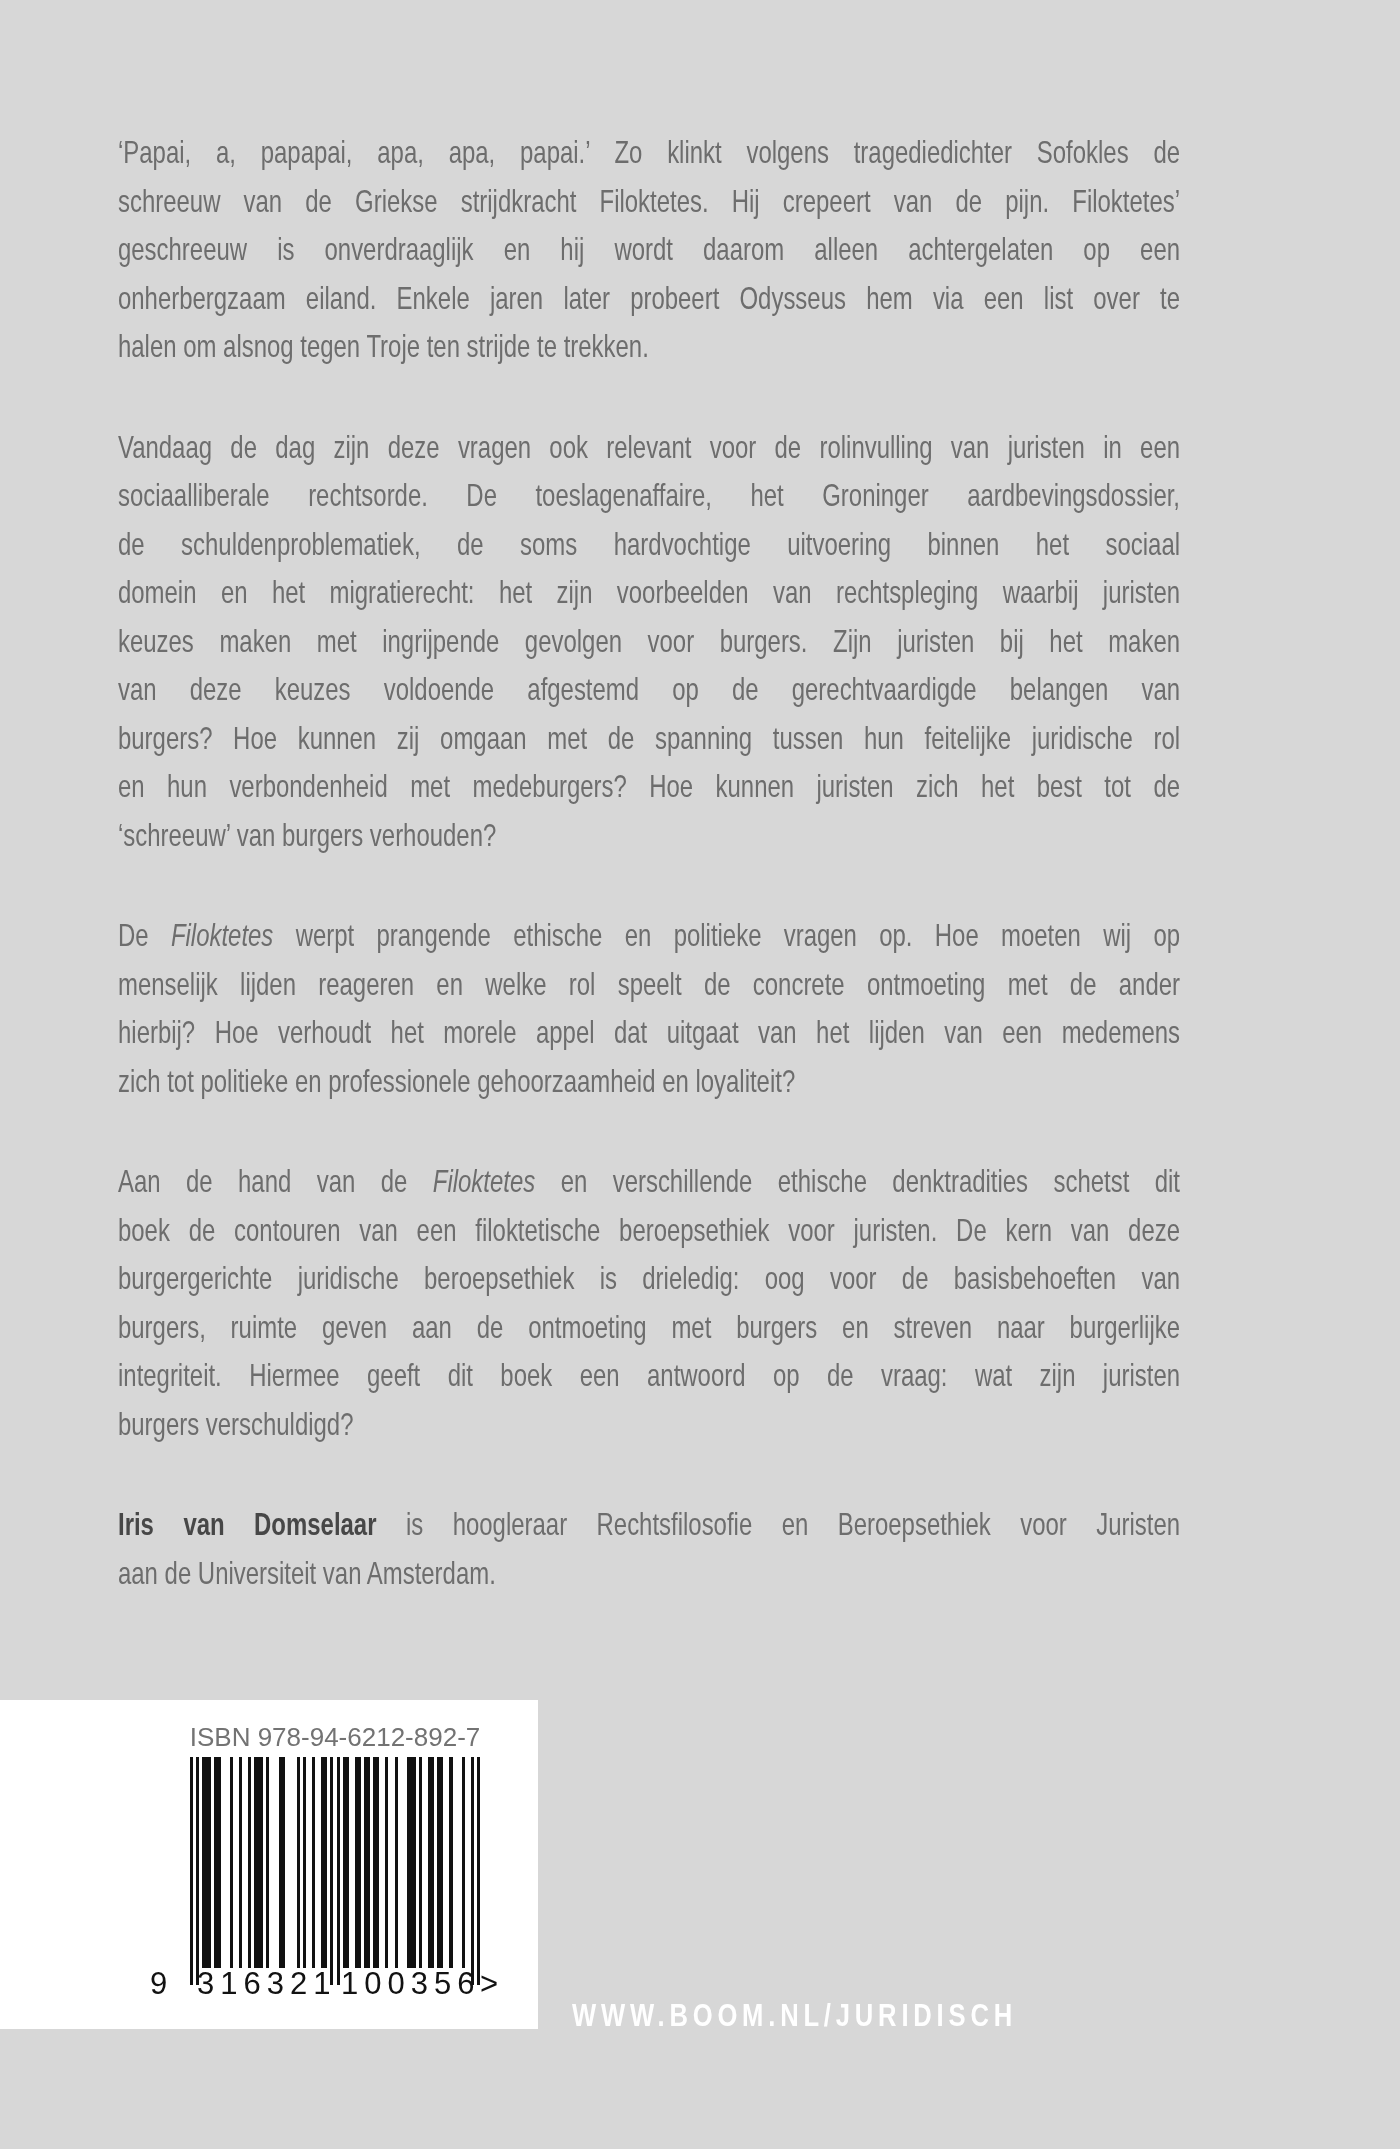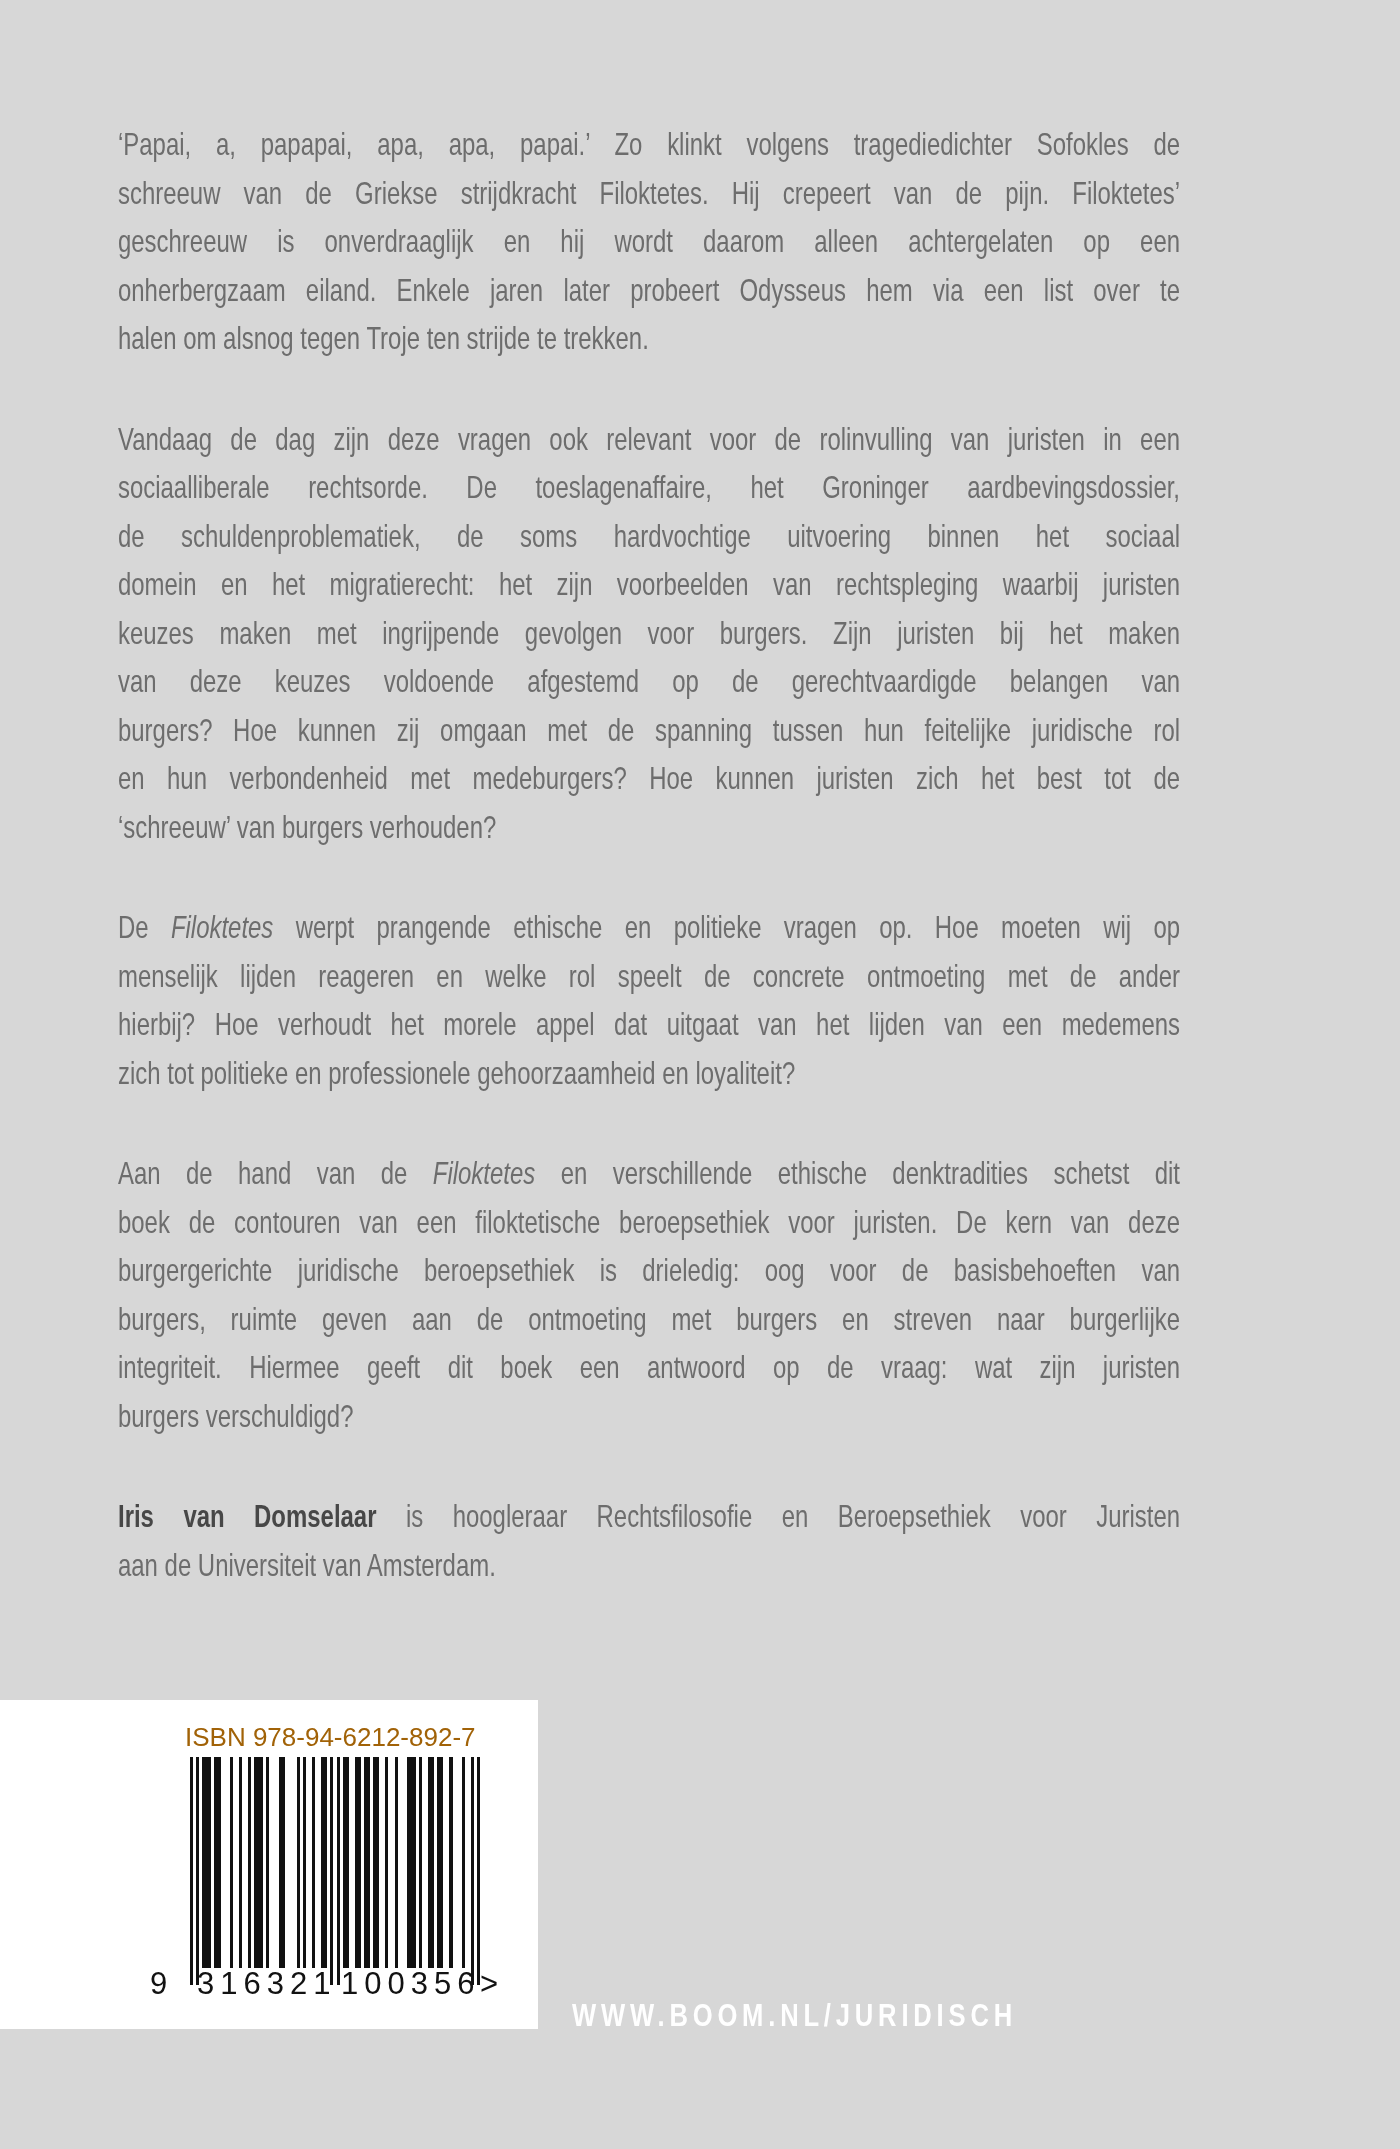--- a/index.html
+++ b/index.html
@@ -7,21 +7,21 @@
     position:relative;
     width:1400px;height:2149px;
     background:#d7d7d7;
     overflow:hidden;
     font-family:"Liberation Sans",sans-serif;
   }
   .textblock{
     position:absolute;left:118px;top:112px;width:1062px;
     color:#6d6d6d;
   }
-  .para{margin:8px 0 52px 0;}
+  .para{margin:16px 0 52px 0;}
   .para:last-child{margin-bottom:0;}
   .line{
     width:1420px;
     height:48.5px;line-height:48.5px;
     font-size:32px;
     text-align:justify;
     text-align-last:justify;
     transform:scaleX(0.7479);
     transform-origin:0 0;
     white-space:normal;
@@ -29,21 +29,21 @@
   .line.last{text-align-last:left;}
   .it{font-style:italic;}
   .bd{font-weight:bold;color:#474747;}
 
   .isbn-box{
     position:absolute;left:0;top:1700px;width:538px;height:329px;
     background:#ffffff;
   }
   .isbn-label{
     position:absolute;left:185px;top:22px;width:300px;
-    font-size:26px;color:#a16207;
+    text-align:center;font-size:26px;color:#737373;
     white-space:nowrap;
   }
   .barcode{
     position:absolute;left:190px;top:57px;width:290px;height:228px;
     fill:#111111;shape-rendering:crispEdges;
   }
   .digits{
     position:absolute;left:0;top:266px;width:538px;height:40px;
     color:#121212;font-size:31px;
   }

